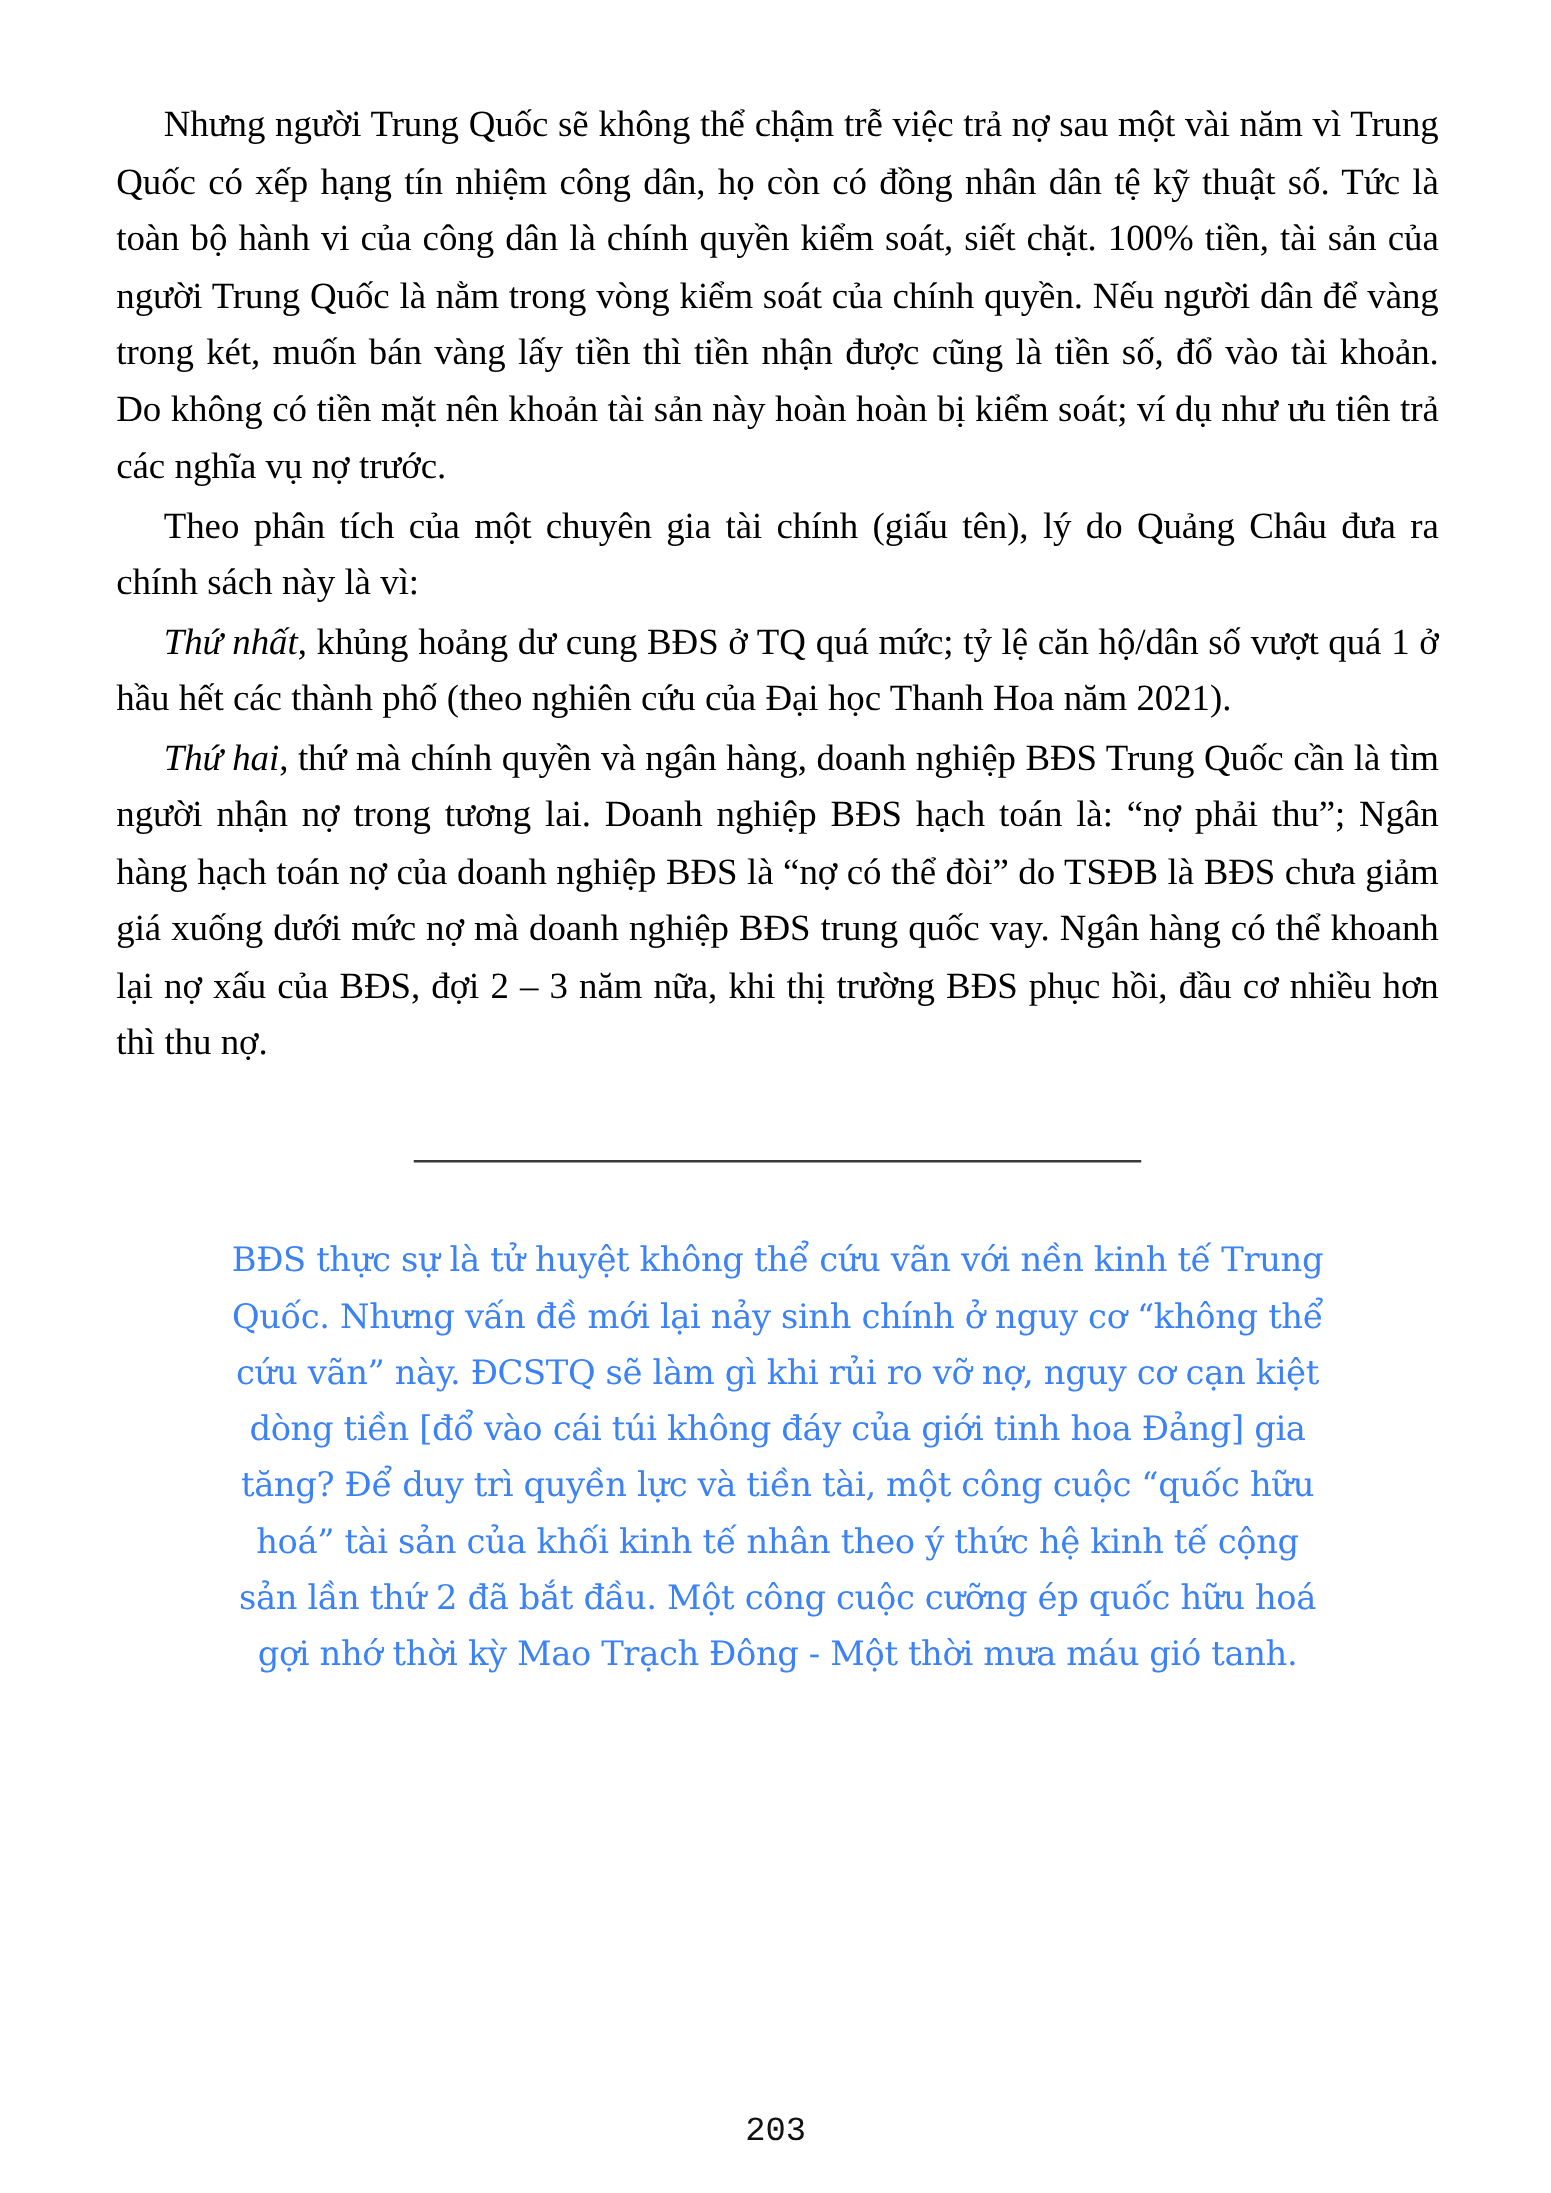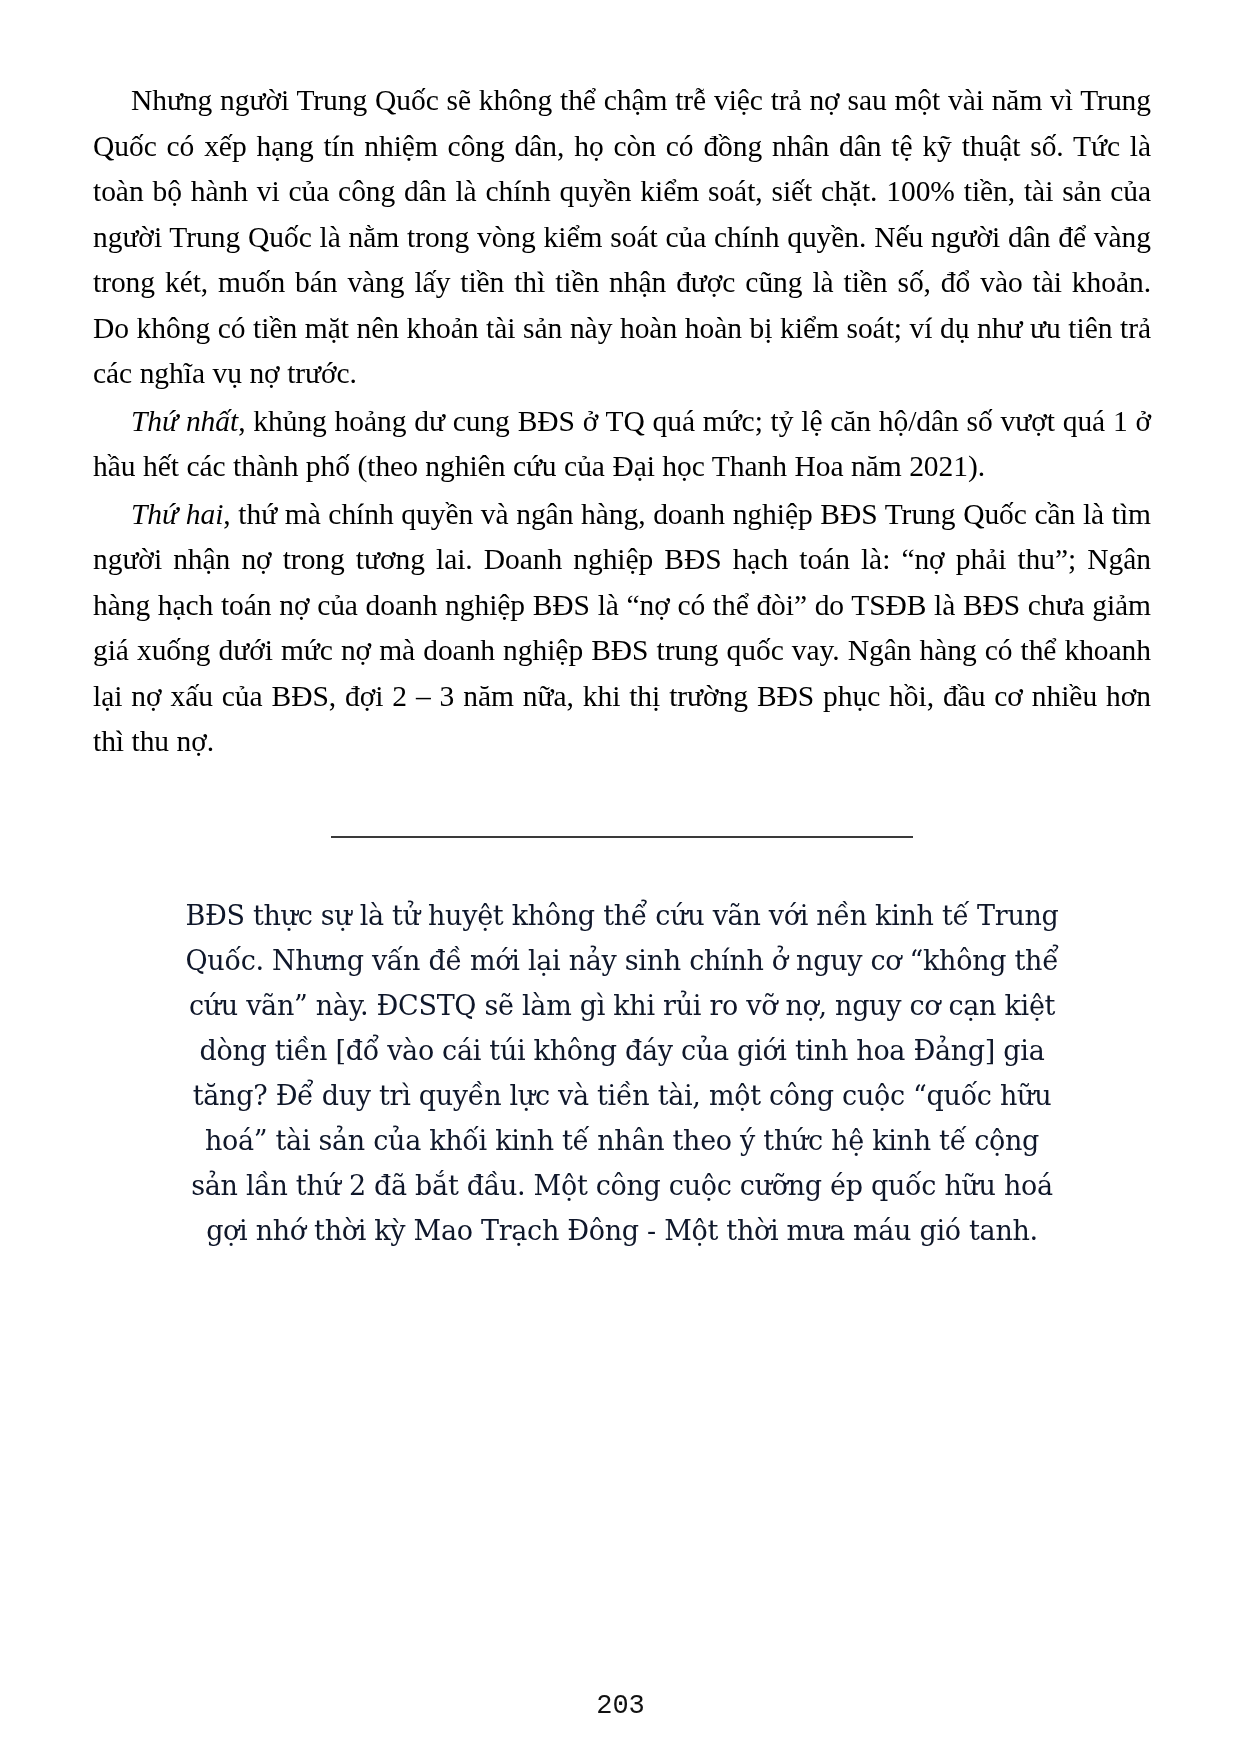--- a/index.html
+++ b/index.html
@@ -50,21 +50,21 @@
     border-top: 2px solid #3a3a3a;
     vertical-align: middle;
   }
   .quote-block {
     margin-top: 48px;
     padding: 0 88px;
     text-align: center;
     font-family: "DejaVu Serif", "Liberation Serif", serif;
     font-size: 27px;
     line-height: 45px;
-    color: #0f172a;
+    color: #3b82f6;
     letter-spacing: -0.3px;
   }
   .quote-block p {
     margin: 0;
   }
   .page-number {
     position: absolute;
     left: 0;
     right: 0;
     top: 1690px;
@@ -77,20 +77,21 @@
 </style>
 </head>
 <body>
 
 <div class="page">
 
   <div class="content">
 
     <p class="body-para">Nhưng người Trung Quốc sẽ không thể chậm trễ việc trả nợ sau một vài năm vì Trung Quốc có xếp hạng tín nhiệm công dân, họ còn có đồng nhân dân tệ kỹ thuật số. Tức là toàn bộ hành vi của công dân là chính quyền kiểm soát, siết chặt. 100% tiền, tài sản của người Trung Quốc là nằm trong vòng kiểm soát của chính quyền. Nếu người dân để vàng trong két, muốn bán vàng lấy tiền thì tiền nhận được cũng là tiền số, đổ vào tài khoản. Do không có tiền mặt nên khoản tài sản này hoàn hoàn bị kiểm soát; ví dụ như ưu tiên trả các nghĩa vụ nợ trước.</p>
 
+    <p class="body-para">Theo phân tích của một chuyên gia tài chính (giấu tên), lý do Quảng Châu đưa ra chính sách này là vì:</p>
 
     <p class="body-para"><em class="lead-italic">Thứ nhất</em><span>, khủng hoảng dư cung BĐS ở TQ quá mức; tỷ lệ căn hộ/dân số vượt quá 1 ở hầu hết các thành phố (theo nghiên cứu của Đại học Thanh Hoa năm 2021).</span></p>
 
     <p class="body-para"><em class="lead-italic">Thứ hai</em><span>, thứ mà chính quyền và ngân hàng, doanh nghiệp BĐS Trung Quốc cần là tìm người nhận nợ trong tương lai. Doanh nghiệp BĐS hạch toán là: “nợ phải thu”; Ngân hàng hạch toán nợ của doanh nghiệp BĐS là “nợ có thể đòi” do TSĐB là BĐS chưa giảm giá xuống dưới mức nợ mà doanh nghiệp BĐS trung quốc vay. Ngân hàng có thể khoanh lại nợ xấu của BĐS, đợi 2 – 3 năm nữa, khi thị trường BĐS phục hồi, đầu cơ nhiều hơn thì thu nợ.</span></p>
 
     <div class="rule-wrap">
       <span class="rule"></span>
     </div>
 
     <div class="quote-block">

